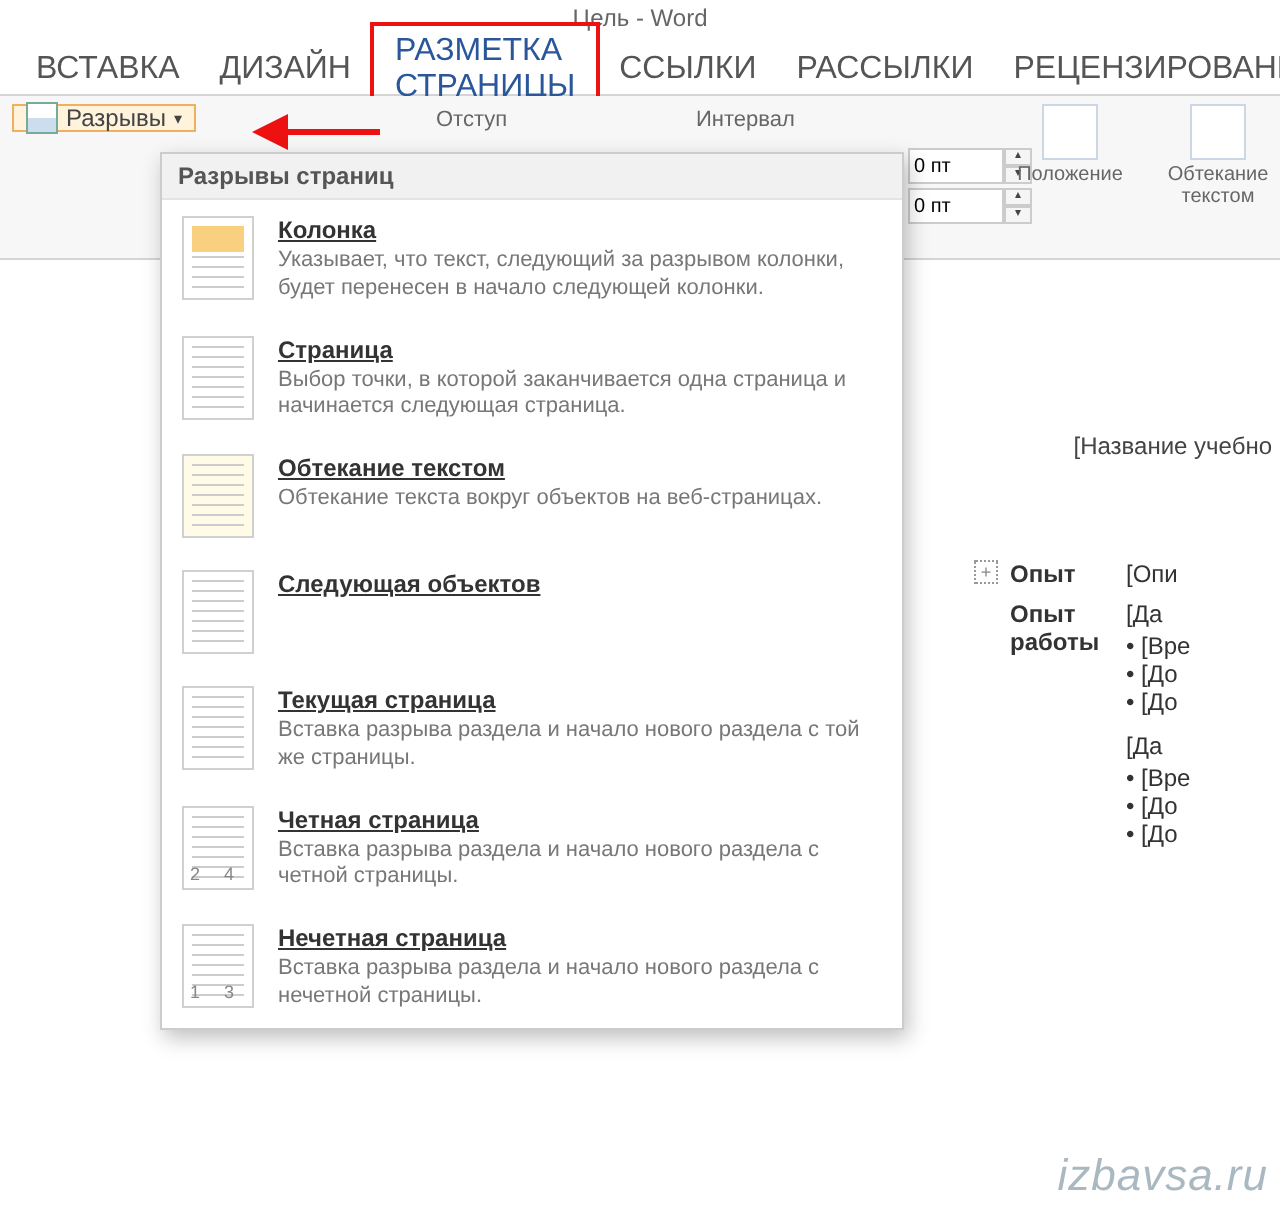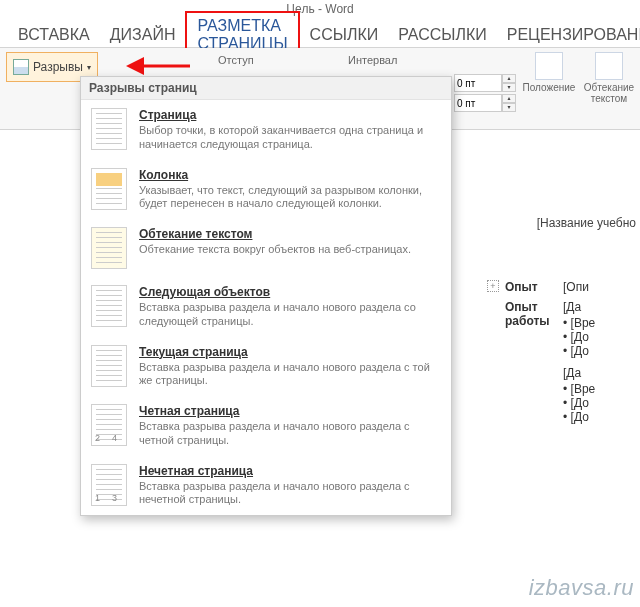--- a/index.html
+++ b/index.html
@@ -5,21 +5,21 @@
   * { box-sizing: border-box; margin: 0; padding: 0; font-family: "Segoe UI", Tahoma, sans-serif; }
   body { width: 640px; height: 607px; background: #fff; overflow: hidden; font-size: 12px; color: #444; position: relative; }
   .titlebar { height: 22px; text-align: center; font-size: 12px; color: #666; padding-top: 2px; }
   .tabs { display: flex; align-items: center; height: 26px; border-bottom: 1px solid #d4d4d4; padding-left: 8px; gap: 0; }
   .tab { padding: 4px 10px; font-size: 16px; color: #555; cursor: pointer; }
   .tab.hl { border: 2px solid #e11; color: #2a579a; font-weight: 500; }
   .ribbon { display: flex; align-items: flex-start; border-bottom: 1px solid #d4d4d4; background: #f7f7f7; height: 82px; position: relative; }
   .rgroup { display: flex; flex-direction: column; align-items: center; padding: 4px 6px; border-right: 1px solid #e0e0e0; height: 100%; }
   .ricon { width: 28px; height: 28px; border: 1px solid #b5c5d6; background: #fff; margin: 2px; display: flex; align-items: center; justify-content: center; }
   .rlabel { font-size: 10px; color: #666; margin-top: 2px; text-align: center; line-height: 1.1; }
-  .breaks-btn { display: flex; align-items: center; border: 1px solid #f0b060; background: #fff3dc; padding: 2px 6px; font-size: 12px; cursor: pointer; height: 30px; margin: 4px 0 0 2px; }
+  .breaks-btn { display: flex; align-items: center; border: 1px solid #f0b060; background: #fff3dc; padding: 2px 6px; font-size: 12px; cursor: pointer; height: 14px; margin: 4px 0 0 2px; }
   .breaks-btn .bicon { width: 16px; height: 16px; border: 1px solid #7a9; margin-right: 4px; background: linear-gradient(#fff 50%, #cde 50%); }
   .dropdown { position: absolute; left: 80px; top: 76px; width: 372px; background: #fff; border: 1px solid #ccc; box-shadow: 2px 4px 10px rgba(0,0,0,.25); z-index: 10; }
   .dd-head { background: #f1f1f1; padding: 4px 8px; font-size: 12px; color: #555; border-bottom: 1px solid #e3e3e3; font-weight: 600; }
   .dd-item { display: flex; padding: 8px 10px; gap: 12px; cursor: pointer; }
   .dd-ic { width: 36px; height: 42px; flex: 0 0 36px; border: 1px solid #d0d0d0; background: #fff; position: relative; }
   .dd-txt { flex: 1; }
   .dd-title { font-size: 12px; color: #333; font-weight: 600; text-decoration: underline; margin-bottom: 2px; }
   .dd-desc { font-size: 11px; color: #777; line-height: 1.25; }
   .spin { display: flex; align-items: center; position: absolute; }
   .spin input { width: 48px; height: 18px; font-size: 10px; border: 1px solid #ccc; padding-left: 2px; }
@@ -33,21 +33,21 @@
   .arrow { position: absolute; pointer-events: none; }
   .arrow.a1 { left: 132px; top: 56px; }
   .arrow.a2 { left: 228px; top: 282px; }
   svg.arrsvg { overflow: visible; }
   .bullets { margin-top:2px; }
   .bullets div { font-size:12px; color:#333; }
   .ic-lines::before { content:""; position:absolute; inset:4px; background:repeating-linear-gradient(#ccc 0 1px, transparent 1px 5px); }
   .ic-col::before { content:""; position:absolute; inset:4px; background:linear-gradient(#f8d080 0 40%, transparent 40%), repeating-linear-gradient(#ccc 0 1px, transparent 1px 5px); }
   .ic-num { position:absolute; left:4px; bottom:2px; font-size:9px; color:#888; }
   .anchor { position:absolute; left:-18px; top:0; width:12px; height:12px; border:1px dotted #999; font-size:9px; text-align:center; line-height:10px; color:#888; }
-  .rright { position:absolute; right:4px; top:4px; display:flex; gap:6px; }
+  .rright { position:absolute; right:4px; top:4px; display:flex; gap:20px; }
   .rright .rb { display:flex; flex-direction:column; align-items:center; width:54px; }
   .rright .rb .ri { width:28px; height:28px; border:1px solid #ccd6e4; background:#fff; }
 </style>
 </head>
 <body>
 
 <div class="titlebar">Цель - Word</div>
 
 <div class="tabs">
   <div class="tab">ВСТАВКА</div>
@@ -97,49 +97,48 @@
       <div class="rlabel" style="white-space:pre-line;">Обтекание
 текстом</div>
     </div>
   </div>
 </div>
 
 <div class="dropdown">
   <div class="dd-head">Разрывы страниц</div>
 
   <div class="dd-item">
+    <div class="dd-ic ic-col"></div>
+    <div class="dd-txt">
+      <div class="dd-title">Колонка</div>
+      <div class="dd-desc">Указывает, что текст, следующий за разрывом колонки, будет перенесен в начало следующей колонки.</div>
+    </div>
+  </div>
+
+  <div class="dd-item">
     <div class="dd-ic ic-lines"></div>
     <div class="dd-txt">
       <div class="dd-title">Страница</div>
       <div class="dd-desc">Выбор точки, в которой заканчивается одна страница и начинается следующая страница.</div>
     </div>
   </div>
 
   <div class="dd-item">
-    <div class="dd-ic ic-col"></div>
-    <div class="dd-txt">
-      <div class="dd-title">Колонка</div>
-      <div class="dd-desc">Указывает, что текст, следующий за разрывом колонки, будет перенесен в начало следующей колонки.</div>
-    </div>
-  </div>
-
-  <div class="dd-item">
     <div class="dd-ic ic-lines" style="background:#fffbe6;"></div>
     <div class="dd-txt">
       <div class="dd-title">Обтекание текстом</div>
       <div class="dd-desc">Обтекание текста вокруг объектов на веб-страницах.</div>
     </div>
   </div>
 
 
   <div class="dd-item">
     <div class="dd-ic ic-lines"></div>
     <div class="dd-txt">
       <div class="dd-title">Следующая объектов</div>
-      <div class="dd-desc">Вставка разрыва раздела и начало нового раздела со следующей страницы.</div>
     </div>
   </div>
 
   <div class="dd-item">
     <div class="dd-ic ic-lines"></div>
     <div class="dd-txt">
       <div class="dd-title">Текущая страница</div>
       <div class="dd-desc">Вставка разрыва раздела и начало нового раздела с той же страницы.</div>
     </div>
   </div>

